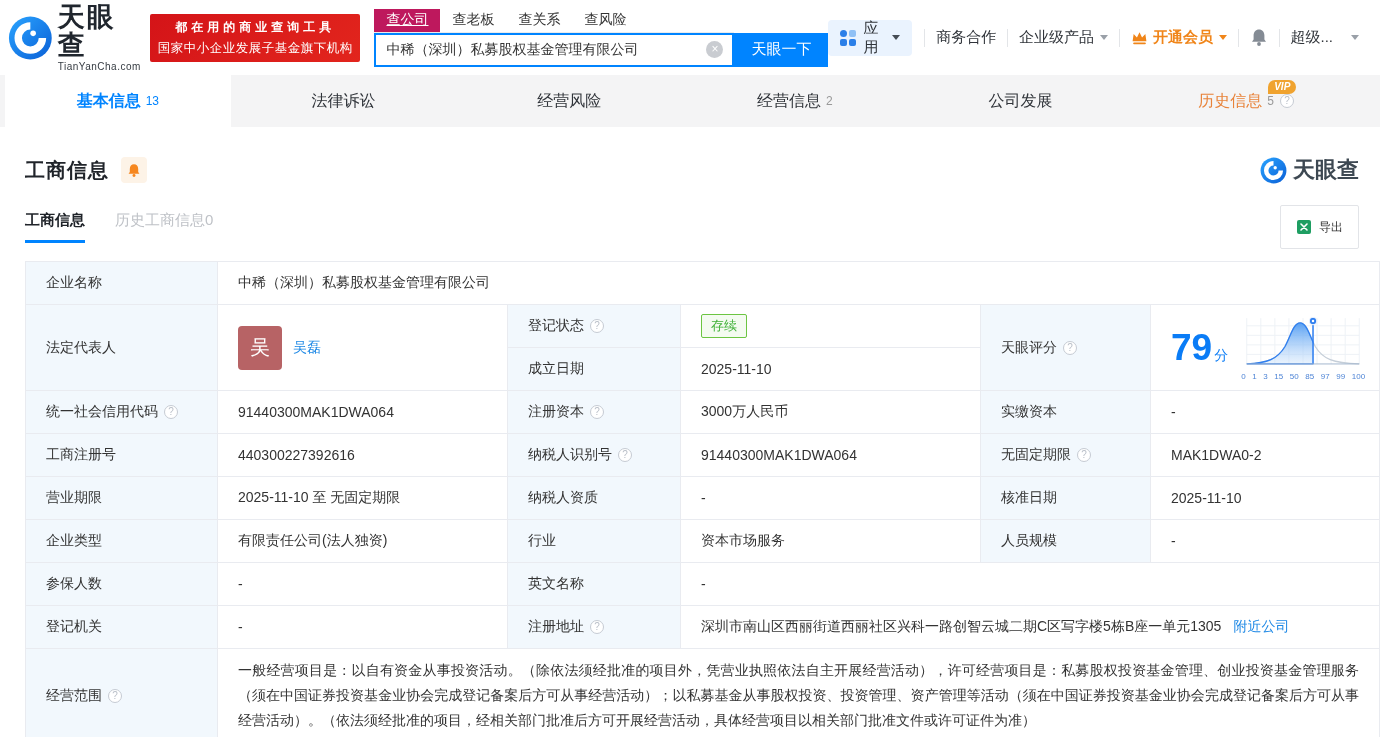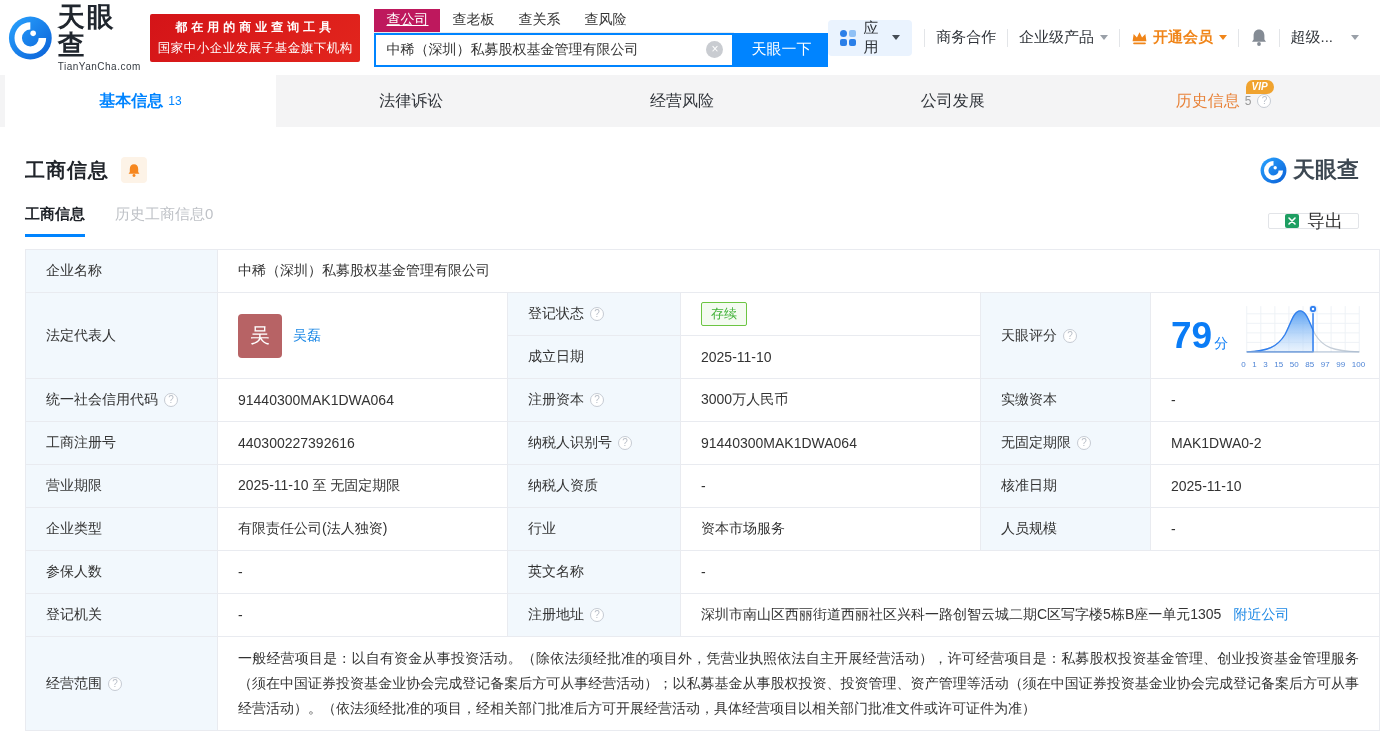--- a/index.html
+++ b/index.html
@@ -67,21 +67,21 @@
   .section-head .left { display:flex; align-items:center; }
   .section-title { margin:0; font-size:20px; font-weight:bold; color:#20242a; letter-spacing:1px; }
   .monitor { width:26px; height:26px; background:#fdf3e7; border-radius:4px; display:flex; align-items:center; justify-content:center; margin-left:12px; cursor:pointer; }
   .wm { display:flex; align-items:center; gap:6px; font-size:22px; font-weight:bold; color:#3d4852; }
 
   .subtab-row { display:flex; justify-content:space-between; align-items:center; margin-top:20px; }
   .subtabs { display:flex; gap:30px; font-size:15px; }
   .subtab { cursor:pointer; padding-bottom:10px; }
   .subtab.active { color:#20242a; font-weight:bold; border-bottom:3px solid #0084ff; }
   .subtab.inactive { color:#bfc2c7; }
-  .export-btn { height:16px; border:1px solid #e2e4e8; background:#fff; border-radius:2px; display:flex; align-items:center; gap:7px; padding:0 15px; font-size:18px; color:#333; cursor:pointer; font-family:inherit; }
+  .export-btn { height:44px; border:1px solid #e2e4e8; background:#fff; border-radius:2px; display:flex; align-items:center; gap:7px; padding:0 15px; font-size:12px; color:#333; cursor:pointer; font-family:inherit; }
 
   
   .info-table { border-collapse:collapse; table-layout:fixed; width:1354px; margin-top:12px; font-size:14px; }
   .info-table td { border:1px solid #e9ebf0; height:43px; vertical-align:middle; padding-left:20px; }
   .info-table td.lbl { background:#f2f8fd; color:#333; }
   .badge-green { display:inline-block; border:1px solid #6cc542; color:#42b23a; background:#f4fbf1; font-size:13px; padding:2px 9px; border-radius:2px; }
   .rep { display:flex; align-items:center; gap:11px; }
   .avatar { width:44px; height:44px; background:#b76365; color:#fff; border-radius:4px; display:flex; align-items:center; justify-content:center; font-size:20px; cursor:pointer; }
   .link { color:#1d88e5; cursor:pointer; }
   .nearby { margin-left:12px; white-space:nowrap; }
@@ -182,20 +182,24 @@
   <div class="main-tabs-inner">
     <div class="mtab active">
       <span>基本信息</span>
       <span class="mtab-count">13</span>
     </div>
     <div class="mtab">
       <span>法律诉讼</span>
     </div>
     <div class="mtab">
       <span>经营风险</span>
+    </div>
+    <div class="mtab">
+      <span>经营信息</span>
+      <span class="mtab-count">2</span>
     </div>
     <div class="mtab">
       <span>公司发展</span>
     </div>
     <div class="mtab history">
       <span class="vip-badge">VIP</span>
       <span>历史信息</span>
       <span class="mtab-count">5</span>
       <span class="q">?</span>
     </div>

